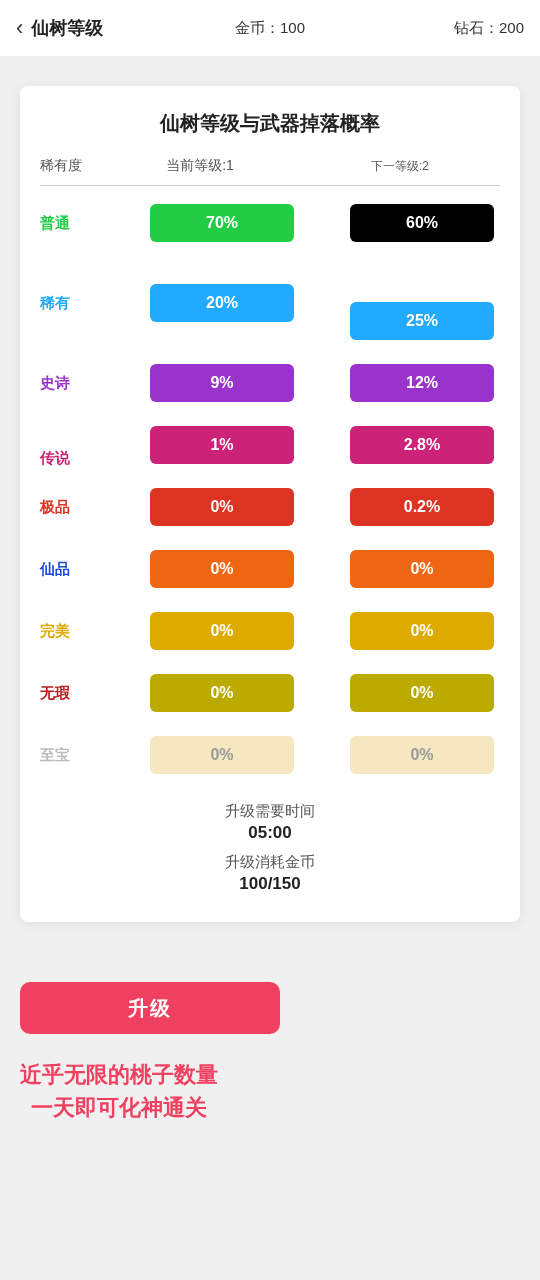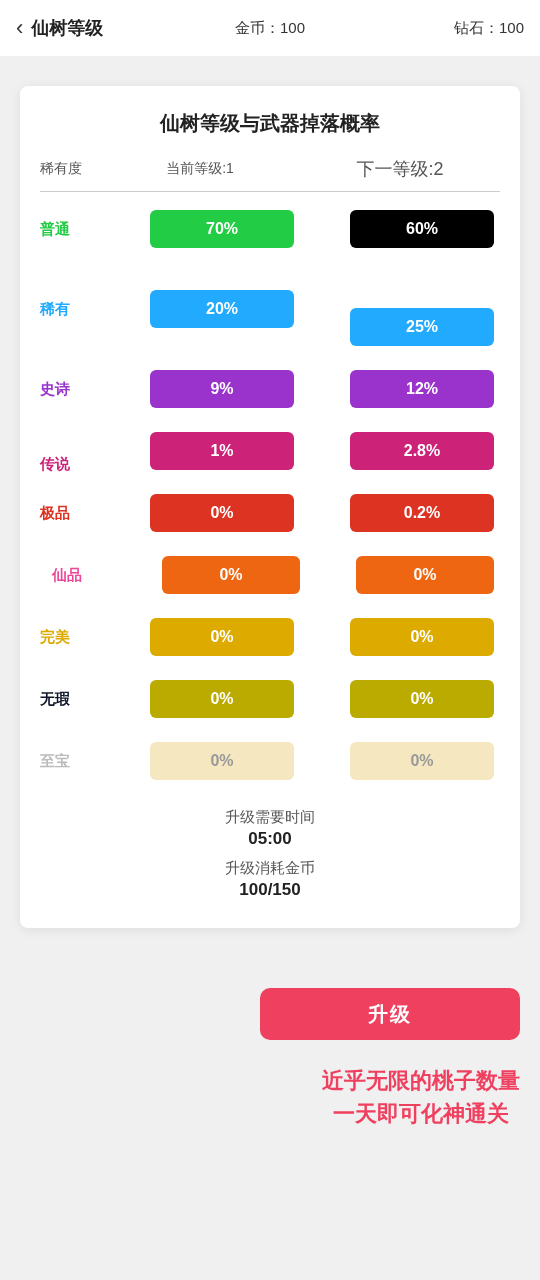--- a/index.html
+++ b/index.html
@@ -80,21 +80,21 @@
     }
     .col-current {
       flex: 1;
       text-align: center;
       font-size: 14px;
       color: #555;
     }
     .col-next {
       flex: 1;
       text-align: center;
-      font-size: 18px;
+      font-size: 12px;
       color: #555;
     }
 
     .divider {
       height: 1px;
       background: #ccc;
       margin-bottom: 10px;
     }
 
     
@@ -139,21 +139,21 @@
       font-weight: 600;
       color: #222;
       margin-top: 2px;
     }
 
     
     .bottom-area {
       padding: 40px 20px 20px;
       display: flex;
       flex-direction: column;
-      align-items: flex-end;
+      align-items: flex-start;
     }
 
     .upgrade-btn {
       background: #f04060;
       color: #fff;
       border: none;
       border-radius: 10px;
       width: 260px;
       height: 52px;
       font-size: 20px;
@@ -171,21 +171,21 @@
       line-height: 1.5;
     }
   </style>
 </head>
 <body>
 
 <div class="header">
   <span class="header-back">‹</span>
   <span class="header-title">仙树等级</span>
   <span class="header-coins">金币：100</span>
-  <span class="header-diamonds">钻石：100</span>
+  <span class="header-diamonds">钻石：200</span>
 </div>
 
 <div class="main-bg">
   <div class="card">
     <div class="card-title">仙树等级与武器掉落概率</div>
 
     <div class="table-header">
       <div class="col-rarity">稀有度</div>
       <div class="col-current">当前等级:1</div>
       <div class="col-next">下一等级:2</div>
@@ -233,39 +233,39 @@
         <div class="table-row">
           <div class="rarity-label" style="color: rgb(221, 51, 34);">极品</div>
           <div class="bar-cell">
             <div class="bar" style="background-color: rgb(221, 51, 34);">0%</div>
           </div>
           <div class="bar-cell">
             <div class="bar" style="background-color: rgb(221, 51, 34);">0.2%</div>
           </div>
         </div>
         <div class="table-row">
-          <div class="rarity-label" style="color: #ec4899; margin-left: 12px;">仙品</div>
+          <div class="rarity-label" style="color: #1d4ed8;">仙品</div>
           <div class="bar-cell">
             <div class="bar" style="background-color: rgb(238, 102, 17);">0%</div>
           </div>
           <div class="bar-cell">
             <div class="bar" style="background-color: rgb(238, 102, 17);">0%</div>
           </div>
         </div>
         <div class="table-row">
           <div class="rarity-label" style="color: rgb(221, 170, 0);">完美</div>
           <div class="bar-cell">
             <div class="bar" style="background-color: rgb(221, 170, 0);">0%</div>
           </div>
           <div class="bar-cell">
             <div class="bar" style="background-color: rgb(221, 170, 0);">0%</div>
           </div>
         </div>
         <div class="table-row">
-          <div class="rarity-label" style="color: #0f172a;">无瑕</div>
+          <div class="rarity-label" style="color: #b91c1c;">无瑕</div>
           <div class="bar-cell">
             <div class="bar" style="background-color: rgb(187, 170, 0);">0%</div>
           </div>
           <div class="bar-cell">
             <div class="bar" style="background-color: rgb(187, 170, 0);">0%</div>
           </div>
         </div>
         <div class="table-row">
           <div class="rarity-label" style="color: rgb(187, 187, 187);">至宝</div>
           <div class="bar-cell">

